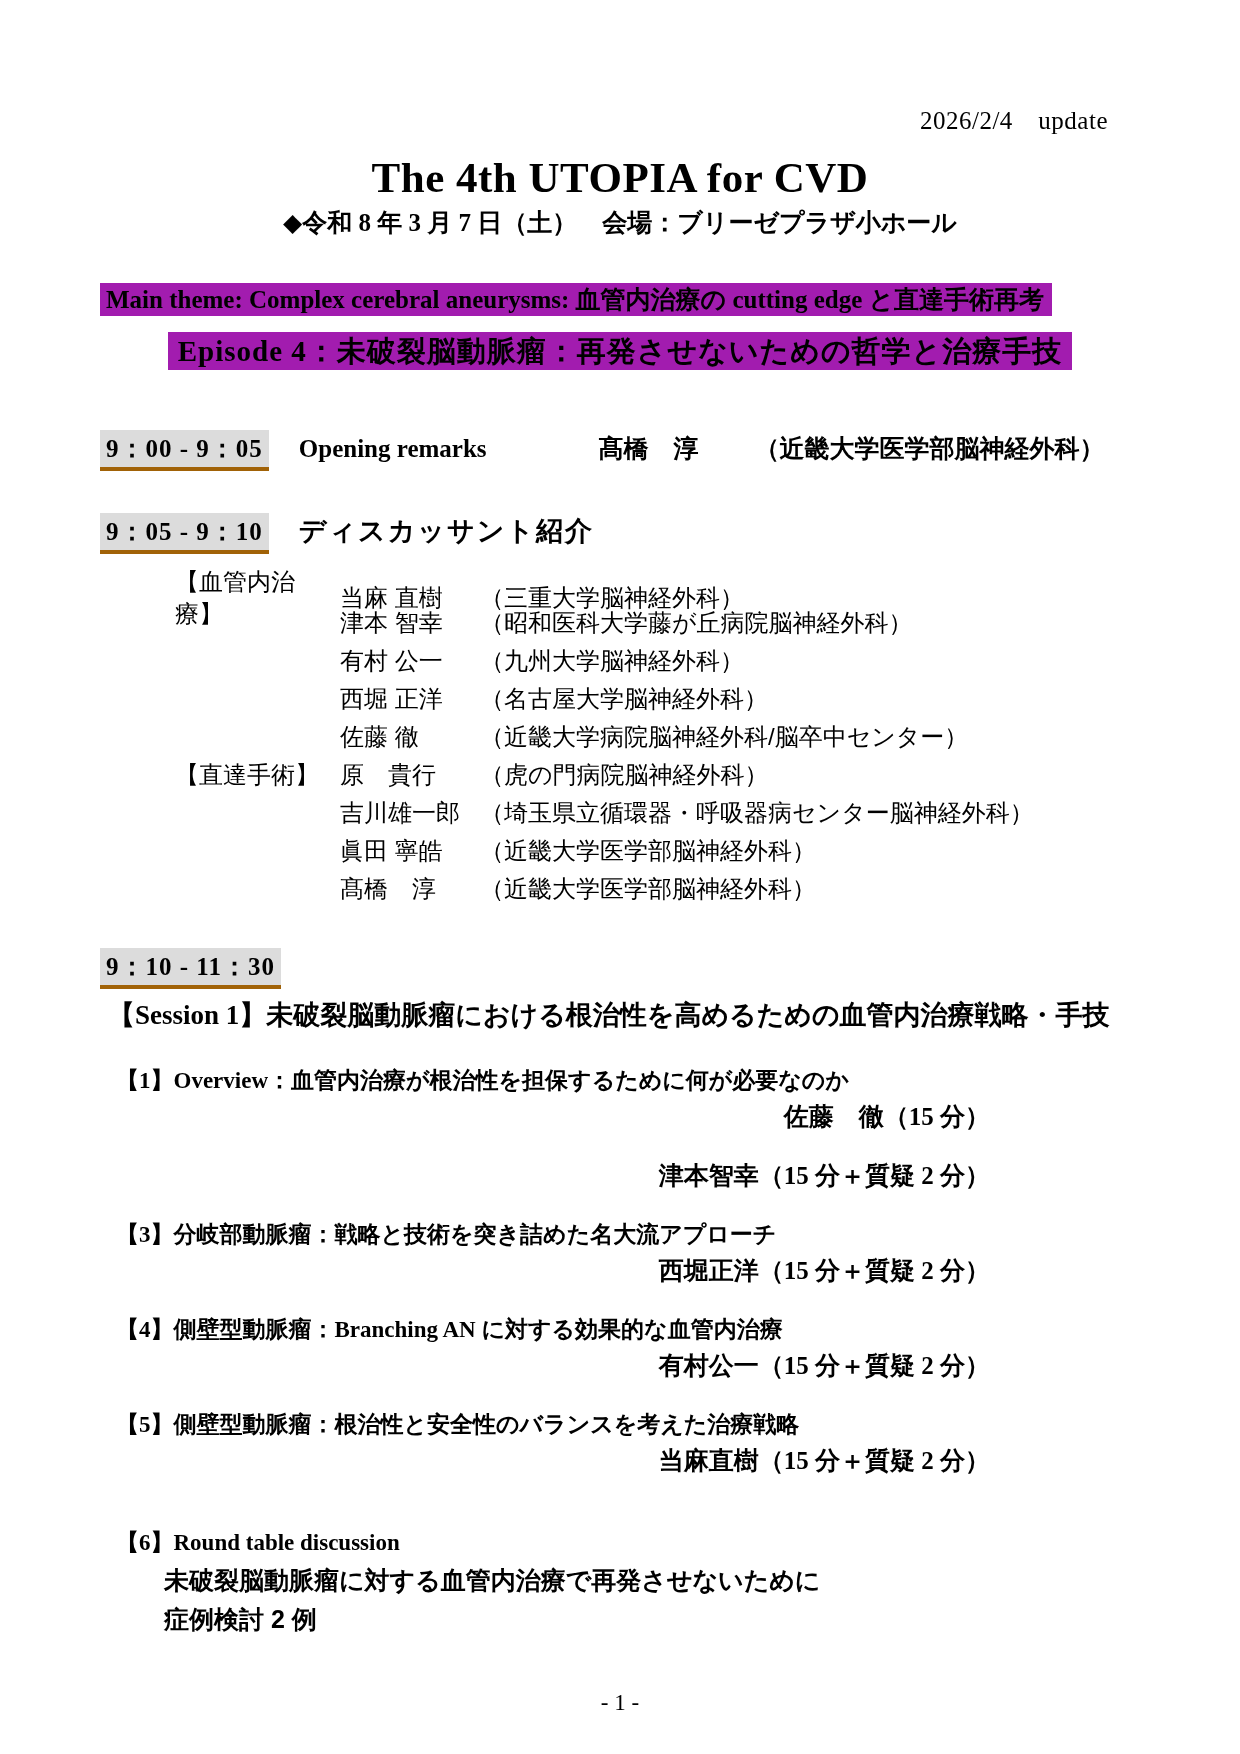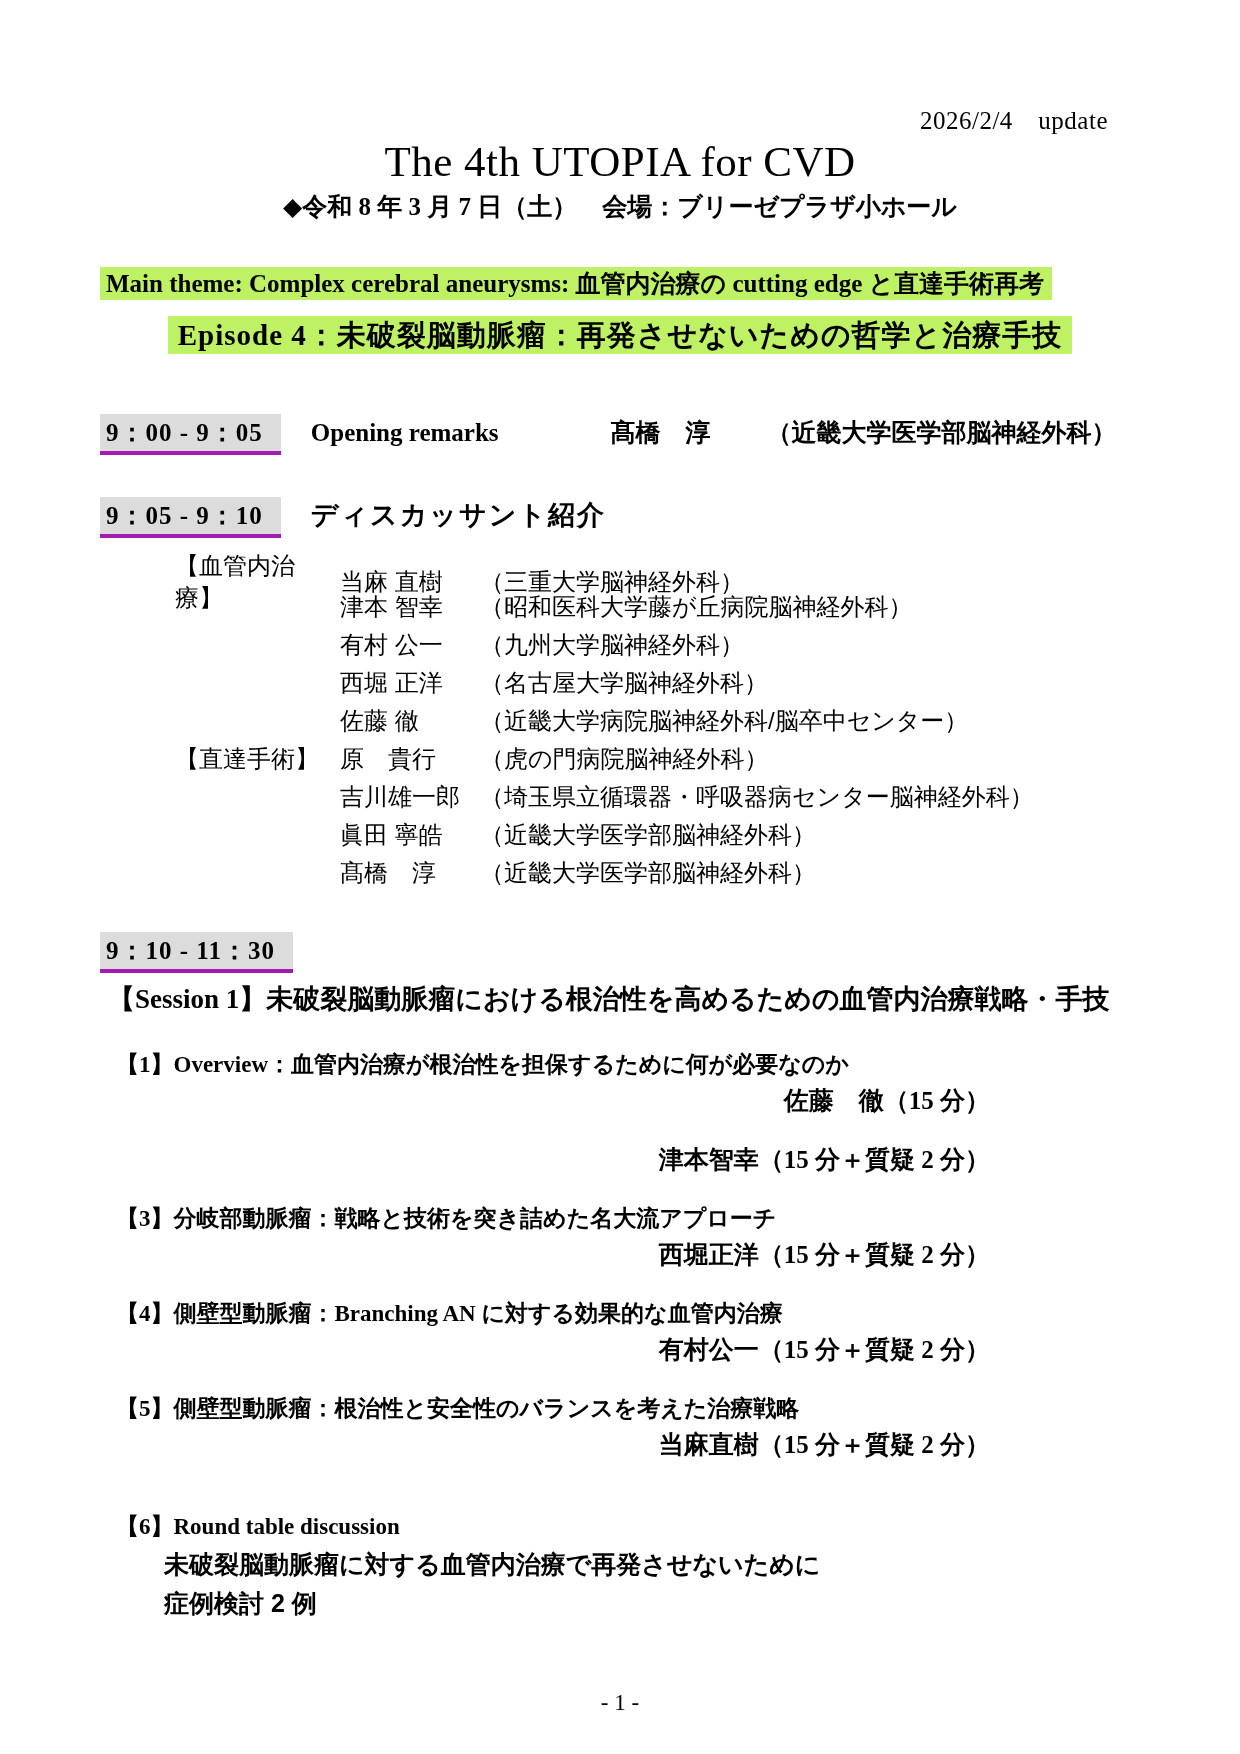--- a/index.html
+++ b/index.html
@@ -18,33 +18,34 @@
 
   .update-line {
     padding-top: 104px;
     text-align: right;
     padding-right: 132px;
     font-size: 25px;
     letter-spacing: 0.5px;
   }
 
   .doc-title {
+    margin-top: 16px;
     text-align: center;
     font-size: 43px;
-    font-weight: normal;
+    font-weight: bold;
     letter-spacing: 0.5px;
   }
   .date-venue {
     margin-top: 4px;
     text-align: center;
     font-size: 25px;
     font-weight: bold;
   }
 
-  .hl { background: #bef264; }
+  .hl { background: #a21caf; }
 
   .main-theme {
     margin-top: 44px;
     font-size: 25px;
     font-weight: bold;
   }
   .main-theme span { padding: 3px 8px 3px 6px; }
 
   .episode {
     margin-top: 16px;
@@ -64,22 +65,22 @@
 
   .time-row {
     display: flex;
     align-items: baseline;
     font-size: 25px;
     font-weight: bold;
   }
   .time-chip {
     display: inline-block;
     background: #dcdcdc;
-    border-bottom: 4px solid #a21caf;
-    padding: 2px 18px 2px 6px;
+    border-bottom: 4px solid #a16207;
+    padding: 2px 6px 2px 6px;
     min-width: 152px;
     letter-spacing: 1px;
   }
   .row-opening { margin-top: 58px; }
   .row-opening .opening-label { margin-left: 30px; }
   .row-opening .opening-speaker { margin-left: 112px; font-family: "Liberation Sans", sans-serif; }
   .row-opening .opening-affil { margin-left: 56px; font-family: "Liberation Sans", sans-serif; }
 
   .row-discussants { margin-top: 42px; }
   .row-discussants .disc-title {

